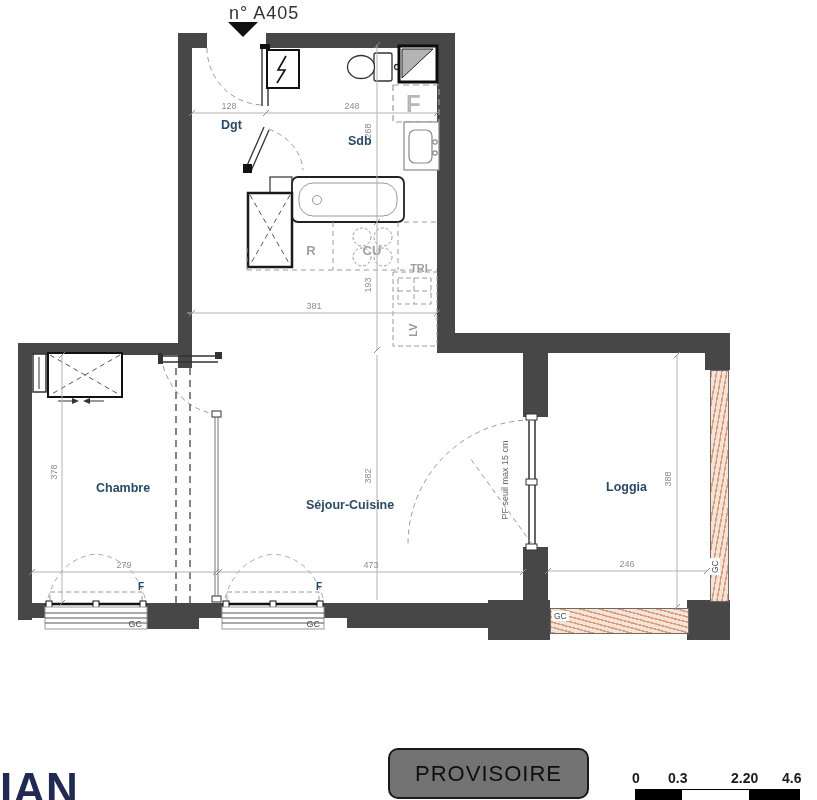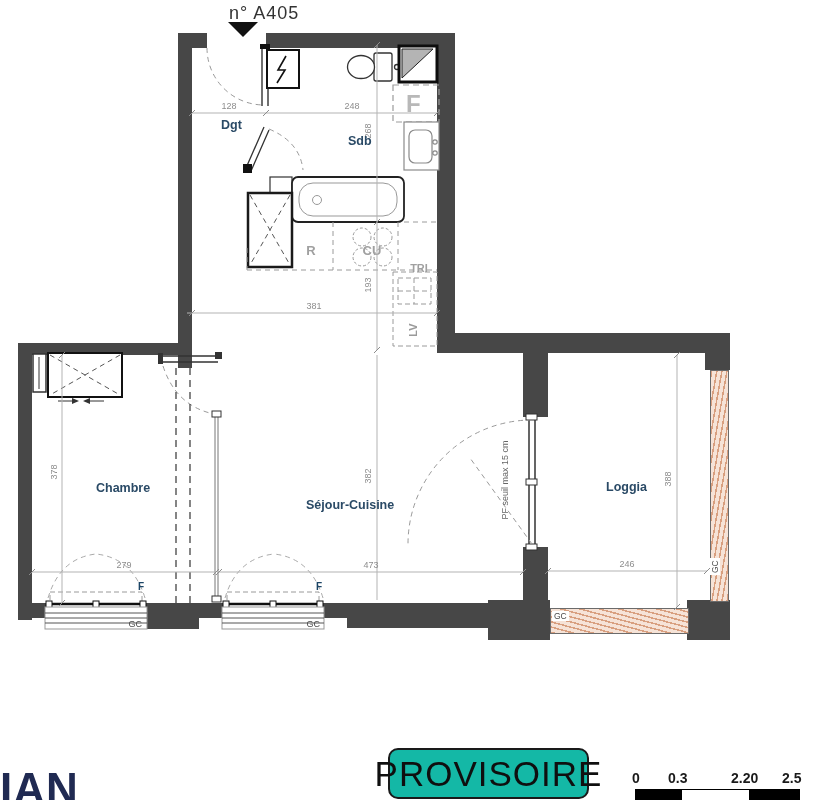--- a/index.html
+++ b/index.html
@@ -9,21 +9,21 @@
   .lbl{position:absolute;color:#2a4a66;font-size:12.5px;font-weight:600;white-space:nowrap;}
   .unit{position:absolute;left:203px;top:3px;font-size:18px;letter-spacing:1px;color:#333;font-weight:500;margin-left:26px;}
   .hatch{position:absolute;border:1px solid #6b6b6b;
          background:repeating-linear-gradient(100deg,#d89f7f 0 1.5px,#f6e3d7 1.5px 5px);}
   .hatch-h{background:repeating-linear-gradient(15deg,#d89f7f 0 1.5px,#f6e3d7 1.5px 5px);}
   .chip{position:absolute;font-size:8.5px;color:#4a4a4a;background:#fff;padding:0 2px;line-height:10px;}
   .rot{transform:rotate(-90deg);transform-origin:left top;}
   svg{position:absolute;left:0;top:0;}
   .stamp{position:absolute;left:388px;top:748px;width:197px;height:47px;border:2.5px solid #1a1a1a;
          border-radius:10px;display:flex;align-items:center;justify-content:center;
-         font-size:35px;letter-spacing:1px;color:#0f0f0f;font-weight:500;background:#14b8a6;}
+         font-size:22px;letter-spacing:1px;color:#0f0f0f;font-weight:500;background:#737373;}
   .logo{position:absolute;left:0px;top:764px;font-size:44px;font-weight:700;color:#202a52;letter-spacing:1px;}
   .sb-num{position:absolute;top:770px;font-size:14px;font-weight:700;color:#1a1a1a;}
   .sb-bar{position:absolute;left:635px;top:789px;width:163px;height:11px;background:#000;border:1.5px solid #000;}
   .sb-white{position:absolute;left:46px;top:0;width:67px;height:100%;background:#fff;}
 </style>
 </head>
 <body>
 
 <div class="canvas">
 
@@ -220,18 +220,18 @@
   <div class="lbl" style="left:306px;top:498px">Séjour-Cuisine</div>
   <div class="lbl" style="left:606px;top:480px">Loggia</div>
 
   <div class="stamp">PROVISOIRE</div>
 
   <div class="logo">IAN</div>
 
   <div class="sb-num" style="left:632px">0</div>
   <div class="sb-num" style="left:668px">0.3</div>
   <div class="sb-num" style="left:731px">2.20</div>
-  <div class="sb-num" style="left:782px">2.5</div>
+  <div class="sb-num" style="left:782px">4.6</div>
   <div class="sb-bar">
     <div class="sb-white"></div>
   </div>
 
 </div>
 
 </body></html>

